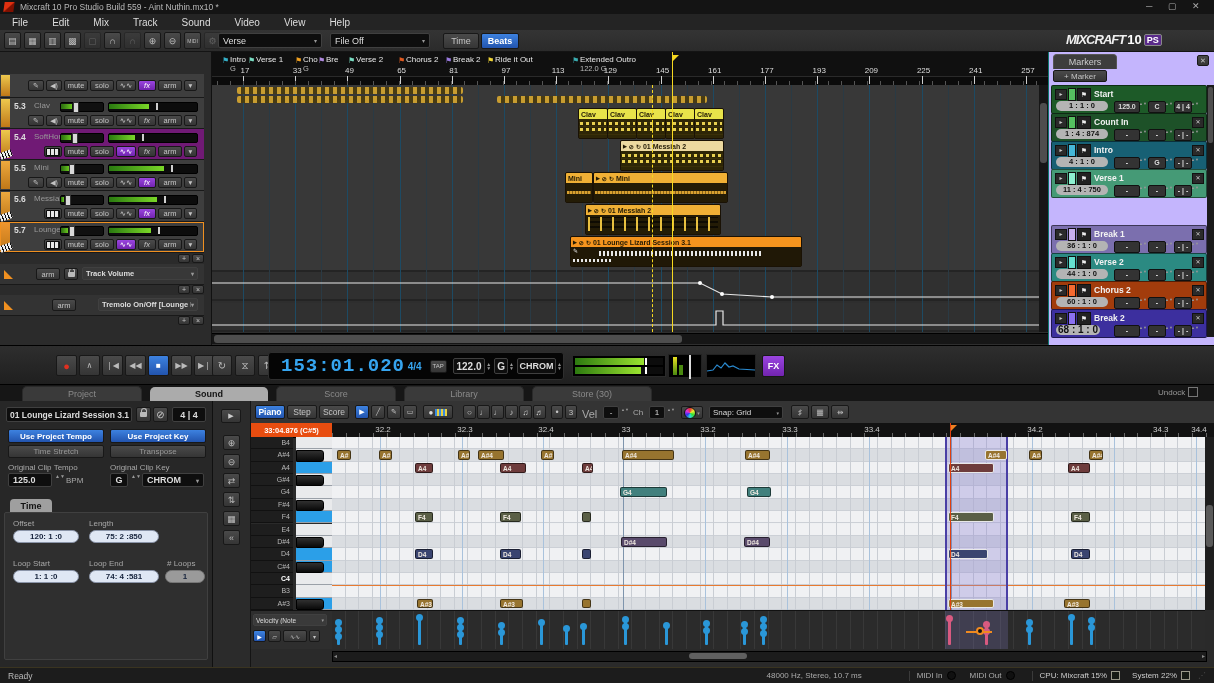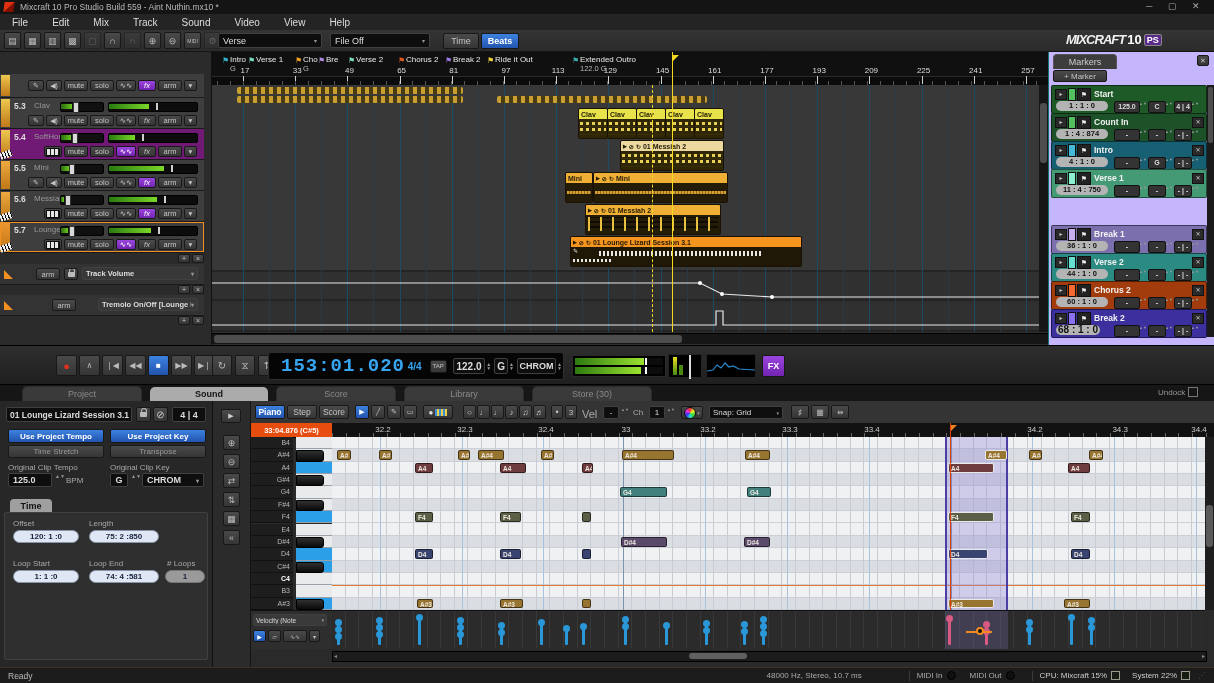--- a/index.html
+++ b/index.html
@@ -1030,21 +1030,21 @@
         <div style="position: absolute; left: 0px; top: 22px; width: 963px; height: 14px; background: rgb(18, 18, 18); border-bottom: 1px solid rgb(0, 0, 0);">
           <div style="position: absolute; left: 0px; top: 0px; width: 81px; height: 14px; background: rgb(232, 77, 16); color: rgb(255, 255, 255); font-size: 7.5px; font-weight: bold; display: flex; align-items: center; justify-content: center;">33:04.876 (C#5)</div>
           <span style="position: absolute; left: 121px; top: 2px; width: 22px; text-align: center; font-size: 8px; color: rgb(204, 204, 204);">32.2</span>
           <span style="position: absolute; left: 203px; top: 2px; width: 22px; text-align: center; font-size: 8px; color: rgb(204, 204, 204);">32.3</span>
           <span style="position: absolute; left: 284px; top: 2px; width: 22px; text-align: center; font-size: 8px; color: rgb(204, 204, 204);">32.4</span>
           <span style="position: absolute; left: 364px; top: 2px; width: 22px; text-align: center; font-size: 8px; color: rgb(204, 204, 204);">33</span>
           <span style="position: absolute; left: 446px; top: 2px; width: 22px; text-align: center; font-size: 8px; color: rgb(204, 204, 204);">33.2</span>
           <span style="position: absolute; left: 528px; top: 2px; width: 22px; text-align: center; font-size: 8px; color: rgb(204, 204, 204);">33.3</span>
           <span style="position: absolute; left: 610px; top: 2px; width: 22px; text-align: center; font-size: 8px; color: rgb(204, 204, 204);">33.4</span>
           <span style="position: absolute; left: 773px; top: 2px; width: 22px; text-align: center; font-size: 8px; color: rgb(204, 204, 204);">34.2</span>
-          <span style="position: absolute; left: 855px; top: 2px; width: 22px; text-align: right; font-size: 8px; color: rgb(204, 204, 204);">34.3</span>
+          <span style="position: absolute; left: 902px; top: 2px; width: 22px; text-align: left; font-size: 8px; color: rgb(204, 204, 204);">34.3</span>
           <span style="position: absolute; left: 937px; top: 2px; width: 22px; text-align: center; font-size: 8px; color: rgb(204, 204, 204);">34.4</span>
           <div style="position: absolute; left: 81px; top: 10px; width: 1px; height: 4px; background: rgb(102, 102, 102);"></div>
           <div style="position: absolute; left: 94.65px; top: 10px; width: 1px; height: 4px; background: rgb(102, 102, 102);"></div>
           <div style="position: absolute; left: 108.3px; top: 10px; width: 1px; height: 4px; background: rgb(102, 102, 102);"></div>
           <div style="position: absolute; left: 121.95px; top: 10px; width: 1px; height: 4px; background: rgb(102, 102, 102);"></div>
           <div style="position: absolute; left: 135.6px; top: 10px; width: 1px; height: 4px; background: rgb(102, 102, 102);"></div>
           <div style="position: absolute; left: 149.25px; top: 10px; width: 1px; height: 4px; background: rgb(102, 102, 102);"></div>
           <div style="position: absolute; left: 162.9px; top: 10px; width: 1px; height: 4px; background: rgb(102, 102, 102);"></div>
           <div style="position: absolute; left: 176.55px; top: 10px; width: 1px; height: 4px; background: rgb(102, 102, 102);"></div>
           <div style="position: absolute; left: 190.2px; top: 10px; width: 1px; height: 4px; background: rgb(102, 102, 102);"></div>

